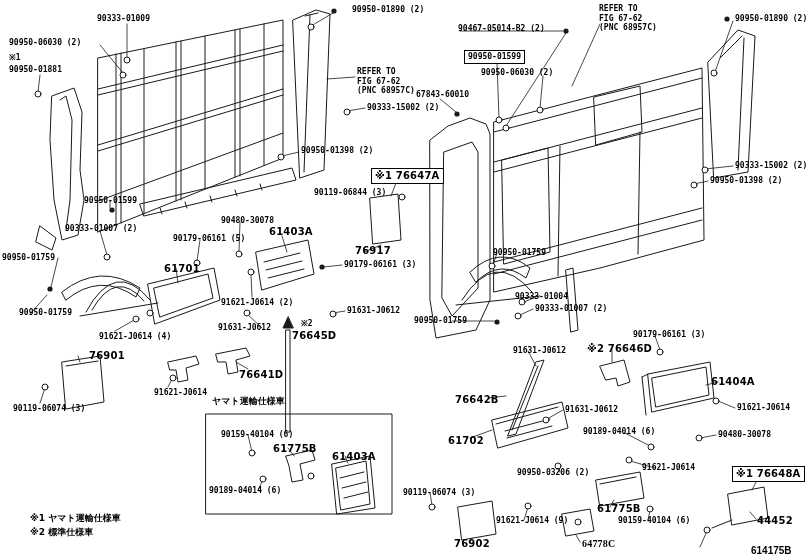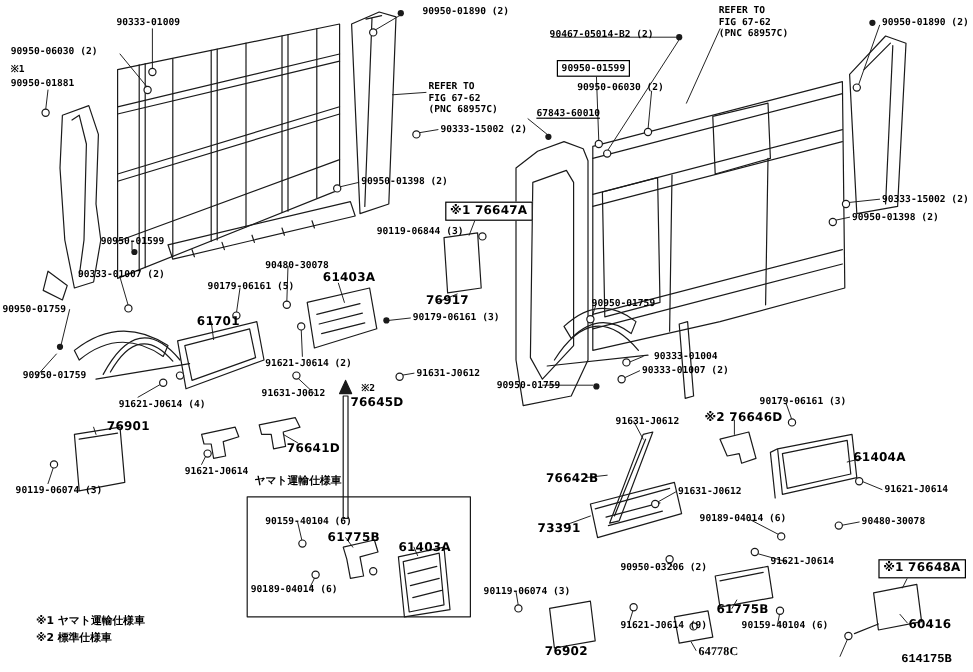--- a/index.html
+++ b/index.html
@@ -6,21 +6,21 @@
   #stage{position:relative;width:811px;height:560px;background:#fff;overflow:hidden;
          font-family:"DejaVu Sans",sans-serif;}
   #artwork{position:absolute;left:0;top:0;}
   #label-layer{position:absolute;left:0;top:0;width:811px;height:560px;}
   .label{position:absolute;font-family:"DejaVu Sans Mono",monospace;font-weight:bold;
          font-size:8px;line-height:1.2;color:#000;white-space:pre;}
   .label.component{font-family:"DejaVu Sans",sans-serif;font-size:10px;letter-spacing:.2px;}
   .label.ref{font-size:8px;}
   .label.boxed{border:1px solid #000;padding:1px 3px;background:#fff;}
   .label.note,.label.jp{font-family:"DejaVu Sans",sans-serif;font-size:9px;font-weight:bold;}
-  .label.docid{font-family:Liberation Mono, monospace;font-size:10px;font-weight:bold;text-align:center;}
+  .label.docid{font-family:Liberation Sans, sans-serif;font-size:10px;font-weight:bold;text-align:center;}
 </style>
 </head>
 <body>
 
 <div id="stage">
 
   <svg id="artwork" width="811" height="560" viewBox="0 0 811 560" fill="none" stroke="#1a1a1a" stroke-width="1" stroke-linejoin="round" stroke-linecap="round">
 
     <g>
       <path d="M52,96 L74,88 L82,112 L80,170 L84,200 L78,235 L62,240 L54,200 L50,140 Z"></path>
@@ -145,41 +145,41 @@
 (PNC 68957C)</div>
       <div class="label part" style="left: 735px; top: 14px;">90950-01890 (2)</div>
       <div class="label part" style="left: 9px; top: 38px;">90950-06030 (2)</div>
       <div class="label part" style="left: 9px; top: 53px;">※1</div>
       <div class="label part" style="left: 9px; top: 65px;">90950-01881</div>
       <div class="label part boxed" style="left: 464px; top: 50px;">90950-01599</div>
       <div class="label part" style="left: 481px; top: 68px;">90950-06030 (2)</div>
       <div class="label ref" style="left: 357px; top: 67px;">REFER TO
 FIG 67-62
 (PNC 68957C)</div>
-      <div class="label part" style="left: 447px; top: 90px; text-decoration: underline;">67843-60010</div>
+      <div class="label part" style="left: 416px; top: 90px;">67843-60010</div>
       <div class="label part" style="left: 367px; top: 103px;">90333-15002 (2)</div>
       <div class="label part" style="left: 301px; top: 146px;">90950-01398 (2)</div>
       <div class="label part" style="left: 735px; top: 161px;">90333-15002 (2)</div>
       <div class="label part" style="left: 710px; top: 176px;">90950-01398 (2)</div>
       <div class="label component boxed" style="left: 371px; top: 168px;">※1 76647A</div>
       <div class="label part" style="left: 314px; top: 188px;">90119-06844 (3)</div>
       <div class="label part" style="left: 84px; top: 196px;">90950-01599</div>
       <div class="label part" style="left: 221px; top: 216px;">90480-30078</div>
       <div class="label component" style="left: 269px; top: 226px;">61403A</div>
       <div class="label part" style="left: 65px; top: 224px;">90333-01007 (2)</div>
       <div class="label part" style="left: 173px; top: 234px;">90179-06161 (5)</div>
       <div class="label component" style="left: 355px; top: 245px;">76917</div>
       <div class="label part" style="left: 2px; top: 253px;">90950-01759</div>
       <div class="label part" style="left: 344px; top: 260px;">90179-06161 (3)</div>
       <div class="label component" style="left: 164px; top: 263px;">61701</div>
       <div class="label part" style="left: 493px; top: 248px;">90950-01759</div>
       <div class="label part" style="left: 221px; top: 298px;">91621-J0614 (2)</div>
       <div class="label part" style="left: 347px; top: 306px;">91631-J0612</div>
       <div class="label part" style="left: 19px; top: 308px;">90950-01759</div>
-      <div class="label part" style="left: 545px; top: 292px;">90333-01004</div>
+      <div class="label part" style="left: 515px; top: 292px;">90333-01004</div>
       <div class="label part" style="left: 535px; top: 304px;">90333-01007 (2)</div>
       <div class="label part" style="left: 218px; top: 323px;">91631-J0612</div>
       <div class="label part" style="left: 301px; top: 319px;">※2</div>
       <div class="label component" style="left: 292px; top: 330px;">76645D</div>
       <div class="label part" style="left: 414px; top: 316px;">90950-01759</div>
       <div class="label part" style="left: 99px; top: 332px;">91621-J0614 (4)</div>
       <div class="label part" style="left: 633px; top: 330px;">90179-06161 (3)</div>
       <div class="label part" style="left: 513px; top: 346px;">91631-J0612</div>
       <div class="label component" style="left: 587px; top: 343px;">※2 76646D</div>
       <div class="label component" style="left: 61px; top: 350px; margin-left: 28px;">76901</div>
@@ -188,27 +188,27 @@
       <div class="label component" style="left: 455px; top: 394px;">76642B</div>
       <div class="label part" style="left: 737px; top: 403px;">91621-J0614</div>
       <div class="label part" style="left: 565px; top: 405px;">91631-J0612</div>
       <div class="label part" style="left: 154px; top: 388px;">91621-J0614</div>
       <div class="label part" style="left: 13px; top: 404px;">90119-06074 (3)</div>
       <div class="label part" style="left: 221px; top: 430px;">90159-40104 (6)</div>
       <div class="label component" style="left: 273px; top: 443px;">61775B</div>
       <div class="label component" style="left: 332px; top: 451px;">61403A</div>
       <div class="label part" style="left: 583px; top: 427px;">90189-04014 (6)</div>
       <div class="label part" style="left: 718px; top: 430px;">90480-30078</div>
-      <div class="label component" style="left: 448px; top: 435px;">73391</div>
+      <div class="label component" style="left: 448px; top: 435px;">61702</div>
       <div class="label part" style="left: 642px; top: 463px;">91621-J0614</div>
       <div class="label part" style="left: 517px; top: 468px;">90950-03206 (2)</div>
       <div class="label component boxed" style="left: 732px; top: 466px;">※1 76648A</div>
       <div class="label part" style="left: 209px; top: 486px;">90189-04014 (6)</div>
       <div class="label part" style="left: 403px; top: 488px;">90119-06074 (3)</div>
       <div class="label component" style="left: 597px; top: 503px;">61775B</div>
-      <div class="label part" style="left: 496px; top: 516px; padding-left: 21px;">91621-J0614 (9)</div>
+      <div class="label part" style="left: 496px; top: 516px;">91621-J0614 (9)</div>
       <div class="label part" style="left: 618px; top: 516px;">90159-40104 (6)</div>
-      <div class="label component" style="left: 757px; top: 515px;">60416</div>
+      <div class="label component" style="left: 757px; top: 515px;">44452</div>
       <div class="label component" style="left: 454px; top: 538px; text-align: right;">76902</div>
       <div class="label component" style="left: 582px; top: 538px; font-family: Liberation Serif, serif;">64778C</div>
     </div>
 
 </div>
 
 </body></html>

